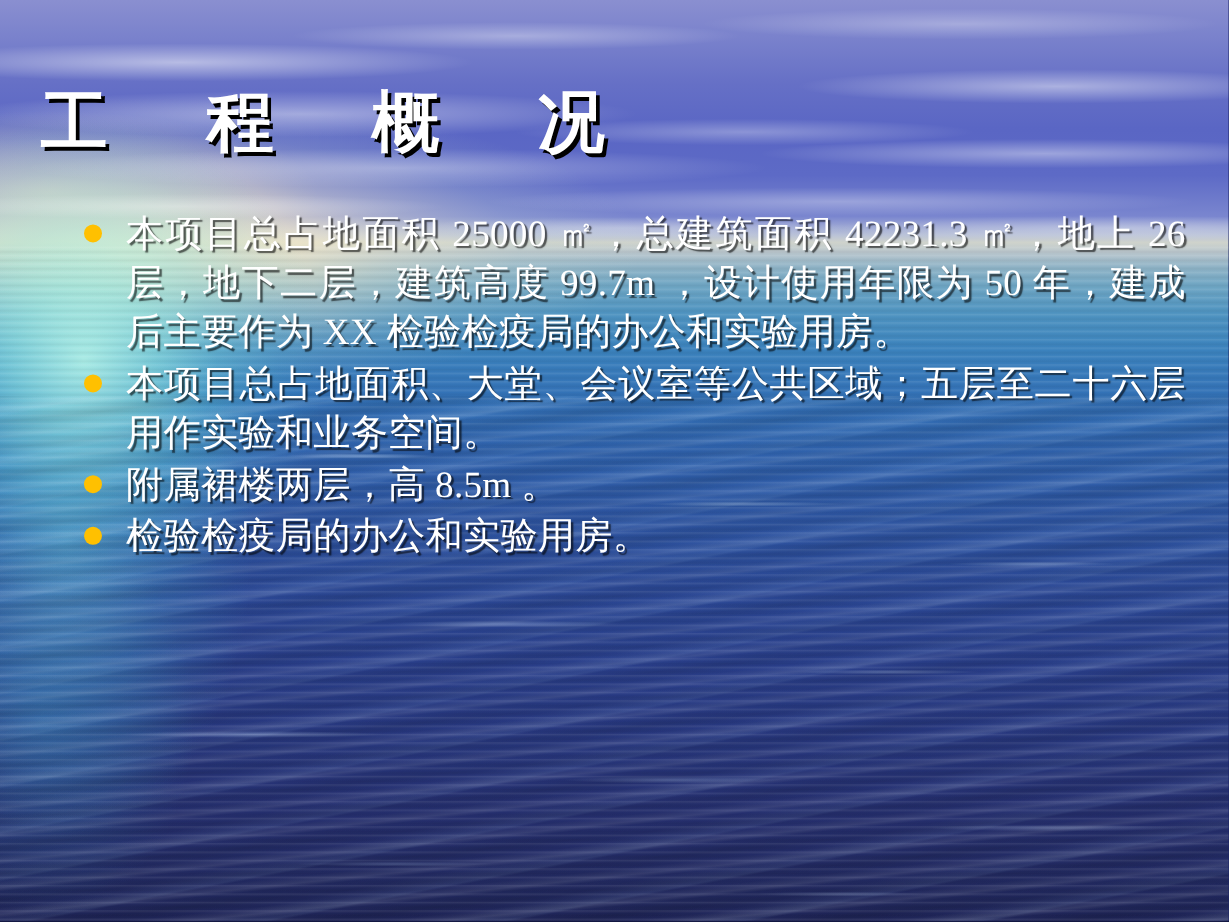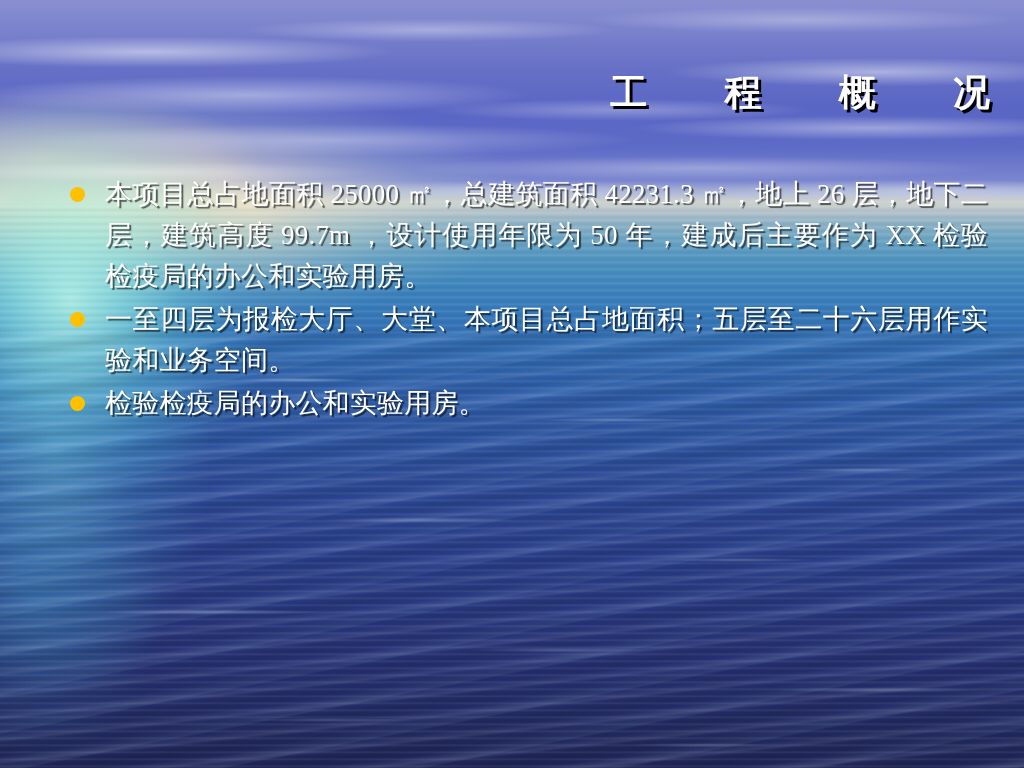--- a/index.html
+++ b/index.html
@@ -143,23 +143,23 @@
   }
 
   
   #content { position: relative; z-index: 5; }
 
   .slide-title {
     position: absolute;
     left: 0;
     top: 74px;
     width: 1024px;
-    text-align: right;
+    text-align: left;
     color: #ffffff;
-    font-size: 37px;
+    font-size: 56px;
     font-weight: bold;
     letter-spacing: 34px;
     text-indent: 34px;
     line-height: 1.05;
     text-shadow: 3px 3px 0 #000000;
     white-space: nowrap;
   }
 
   .body-list {
     position: absolute;
@@ -183,21 +183,21 @@
     top: 13px;
     width: 15px;
     height: 15px;
     border-radius: 50%;
     background: #ffc000;
   }
 
   .bullet-text {
     display: block;
     color: #ffffff;
-    font-size: 27px;
+    font-size: 31px;
     line-height: 41px;
     text-shadow: 2px 2px 1px rgba(0,0,0,0.62);
     letter-spacing: 0.2px;
     text-align: justify;
     text-justify: inter-ideograph;
   }
 </style>
 </head>
 <body>
 
@@ -217,23 +217,27 @@
 
     <ul class="body-list">
 
       <li class="bullet-row">
         <span class="bullet-dot"></span>
         <span class="bullet-text">本项目总占地面积 25000 ㎡，总建筑面积 42231.3 ㎡，地上 26 层，地下二层，建筑高度 99.7m ，设计使用年限为 50 年，建成后主要作为 XX 检验检疫局的办公和实验用房。</span>
       </li>
 
       <li class="bullet-row">
         <span class="bullet-dot"></span>
-        <span class="bullet-text">一至四层为报检大厅、大堂、本项目总占地面积；五层至二十六层用作实验和业务空间。</span>
-      </li>
-
+        <span class="bullet-text">本项目总占地面积、大堂、会议室等公共区域；五层至二十六层用作实验和业务空间。</span>
+      </li>
+
+      <li class="bullet-row">
+        <span class="bullet-dot"></span>
+        <span class="bullet-text">附属裙楼两层，高 8.5m 。</span>
+      </li>
 
 
       <li class="bullet-row">
         <span class="bullet-dot"></span>
         <span class="bullet-text">检验检疫局的办公和实验用房。</span>
       </li>
 
     </ul>
   </div>
 </div>

